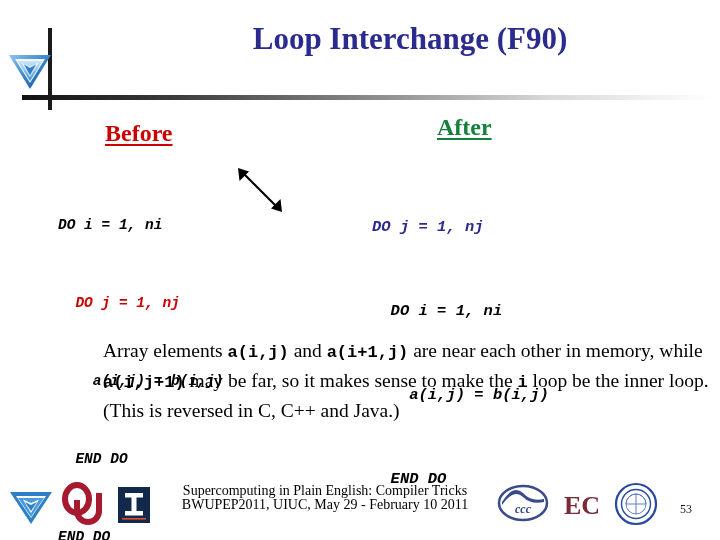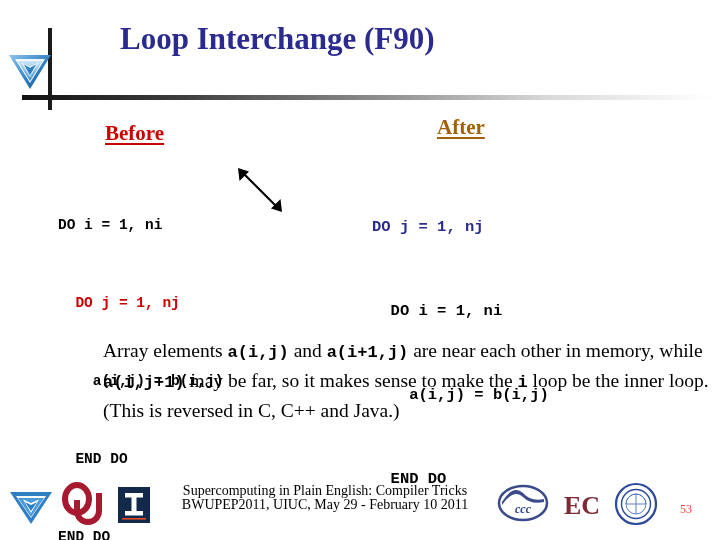--- a/index.html
+++ b/index.html
@@ -37,66 +37,67 @@
   }
   .hdr-logo {
     position: absolute;
     left: 6px; top: 44px;
     width: 48px; height: 48px;
   }
   .slide-title {
     position: absolute;
     left: 120px; top: 21px;
     width: 580px;
+    text-align: center;
     font-family: "Liberation Serif", serif;
     font-weight: bold;
     font-size: 31px;
     line-height: 36px;
     color: #2b2b8f;
     letter-spacing: 0px;
   }
 
   
   .col-head {
     position: absolute;
     font-family: "Liberation Serif", serif;
     font-weight: bold;
-    font-size: 21px;
+    font-size: 24px;
     line-height: 24px;
     text-decoration: underline;
     text-underline-offset: 3px;
   }
   .col-head.before {
     left: 105px; top: 121px;
     color: #cc0000;
   }
   .col-head.after {
     left: 437px; top: 115px;
-    color: #a16207;
+    color: #15803d;
   }
 
   
   .code {
     position: absolute;
     font-family: "Liberation Mono", monospace;
     font-weight: bold;
     white-space: pre;
     color: #000000;
   }
   .code.before {
     left: 58px; top: 160px;
     font-size: 14.5px;
     line-height: 26px;
   }
   .code.after {
     left: 372px; top: 157px;
     font-size: 15.5px;
     line-height: 28px;
   }
-  .code .ln { display: block; }
+  .code .ln { display: block; font-style: italic; }
   .code .ln.red   { color: #cc0000; }
   .code .ln.navy  { color: #2b2b8f; }
 
   
   .arrow-svg {
     position: absolute;
     left: 228px; top: 160px;
     width: 64px; height: 62px;
   }
 
@@ -126,21 +127,21 @@
     font-family: "Liberation Serif", serif;
     font-size: 14px;
     line-height: 14px;
     color: #000000;
   }
   .page-num {
     position: absolute;
     left: 680px; top: 502px;
     font-family: "Liberation Serif", serif;
     font-size: 12px;
-    color: #ef4444;
+    color: #0f172a;
   }
   .logo {
     position: absolute;
     top: 481px;
   }
   .logo.l1 { left: 8px;   width: 46px; height: 46px; }
   .logo.l2 { left: 62px;  width: 42px; height: 46px; }
   .logo.l3 { left: 115px; width: 38px; height: 46px; }
   .logo.r1 { left: 497px; width: 52px; height: 44px; }
   .logo.r2 { left: 560px; width: 44px; height: 46px; }

